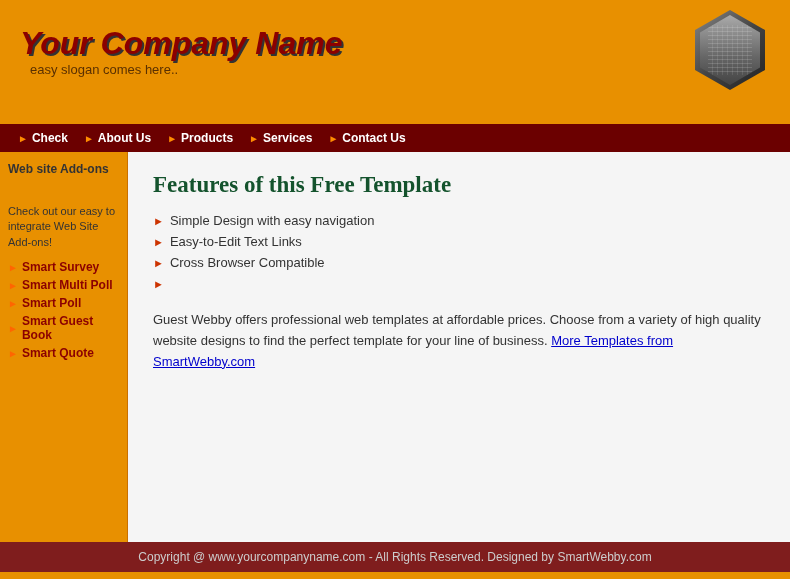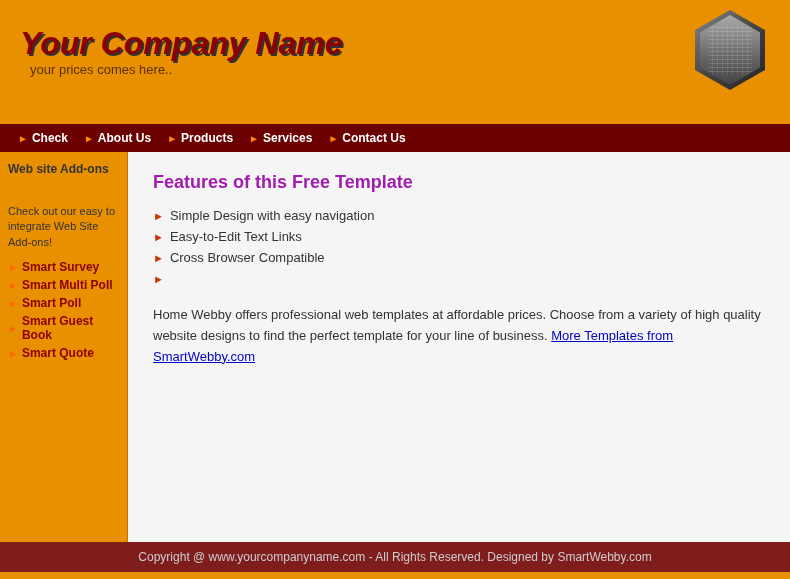--- a/index.html
+++ b/index.html
@@ -106,25 +106,25 @@
       font-size: 10px;
     }
 
     
     #content {
       flex: 1;
       background-color: #f5f5f5;
       padding: 20px 25px;
     }
     #content-title {
-      font-size: 18px;
-      font-weight: bold;
-      color: #a21caf;
+      font-size: 23px;
+      font-weight: bold;
+      color: #14532d;
       margin-bottom: 15px;
-      font-family: Liberation Sans, sans-serif;
+      font-family: Liberation Serif, serif;
     }
     #features-list {
       list-style: none;
       margin-bottom: 20px;
     }
     #features-list li {
       display: flex;
       align-items: flex-start;
       gap: 6px;
       margin-bottom: 6px;
@@ -205,21 +205,21 @@
         rgba(255,255,255,0.1) 4px,
         rgba(255,255,255,0.1) 5px
       );
     }
   </style>
 </head>
 <body>
 
 <div id="header">
   <div id="company-title">Your Company Name</div>
-  <div id="slogan">your prices comes here..</div>
+  <div id="slogan">easy slogan comes here..</div>
   <div id="logo-hex">
     <div class="hex-container">
       <div class="hex-shape">
         <div class="hex-building">
           <div class="building-inner"></div>
         </div>
       </div>
     </div>
   </div>
 </div>
@@ -290,21 +290,21 @@
       <li>
         <span class="list-arrow">►</span>
         <span>Cross Browser Compatible</span>
       </li>
       <li>
         <span class="list-arrow">►</span>
       </li>
     </ul>
 
     <p id="content-desc">
-      <span>Home Webby offers professional web templates at affordable prices. Choose from a variety of high quality website designs to find the perfect template for your line of business.</span>
+      <span>Guest Webby offers professional web templates at affordable prices. Choose from a variety of high quality website designs to find the perfect template for your line of business.</span>
       <span> </span>
       <a id="content-link">More Templates from SmartWebby.com</a>
     </p>
   </div>
 
 </div>
 
 <div id="footer">
   <span>Copyright @ www.yourcompanyname.com - All Rights Reserved. Designed by SmartWebby.com</span>
 </div>

